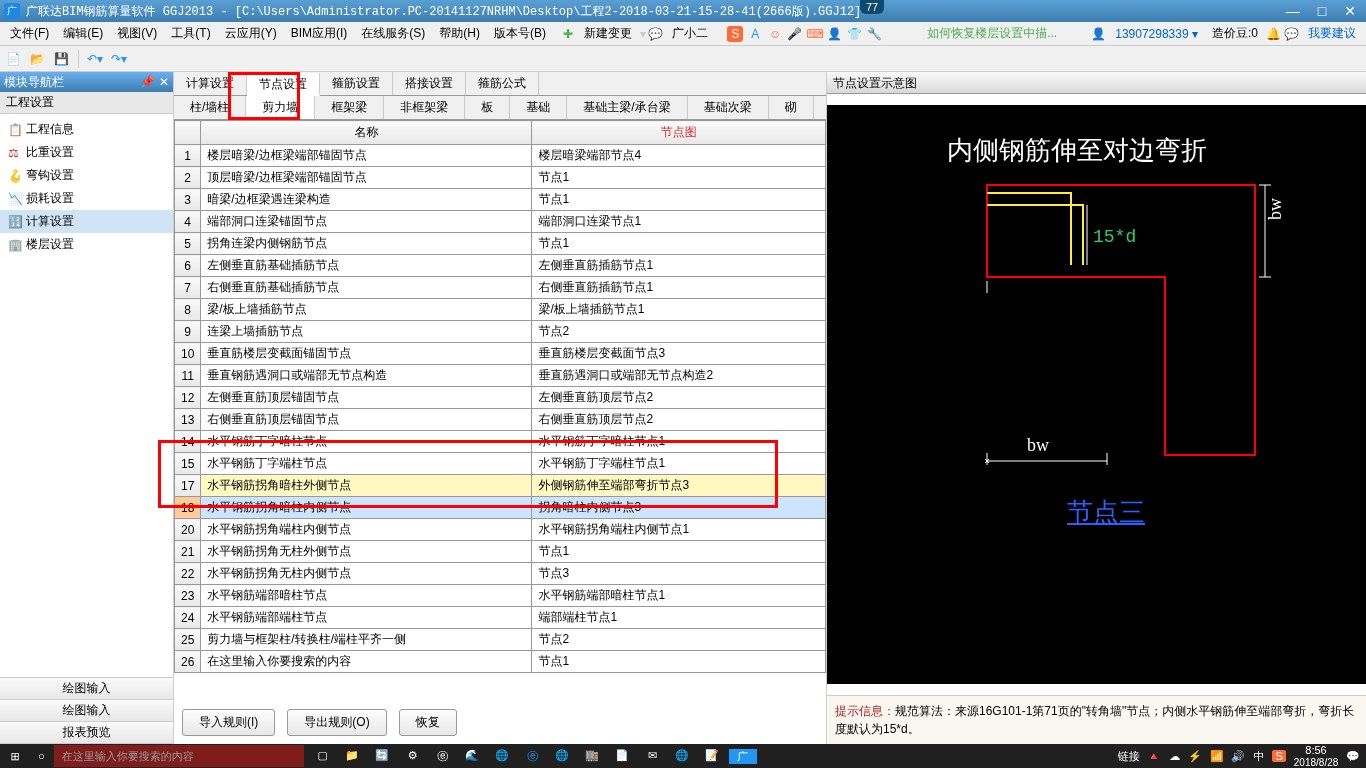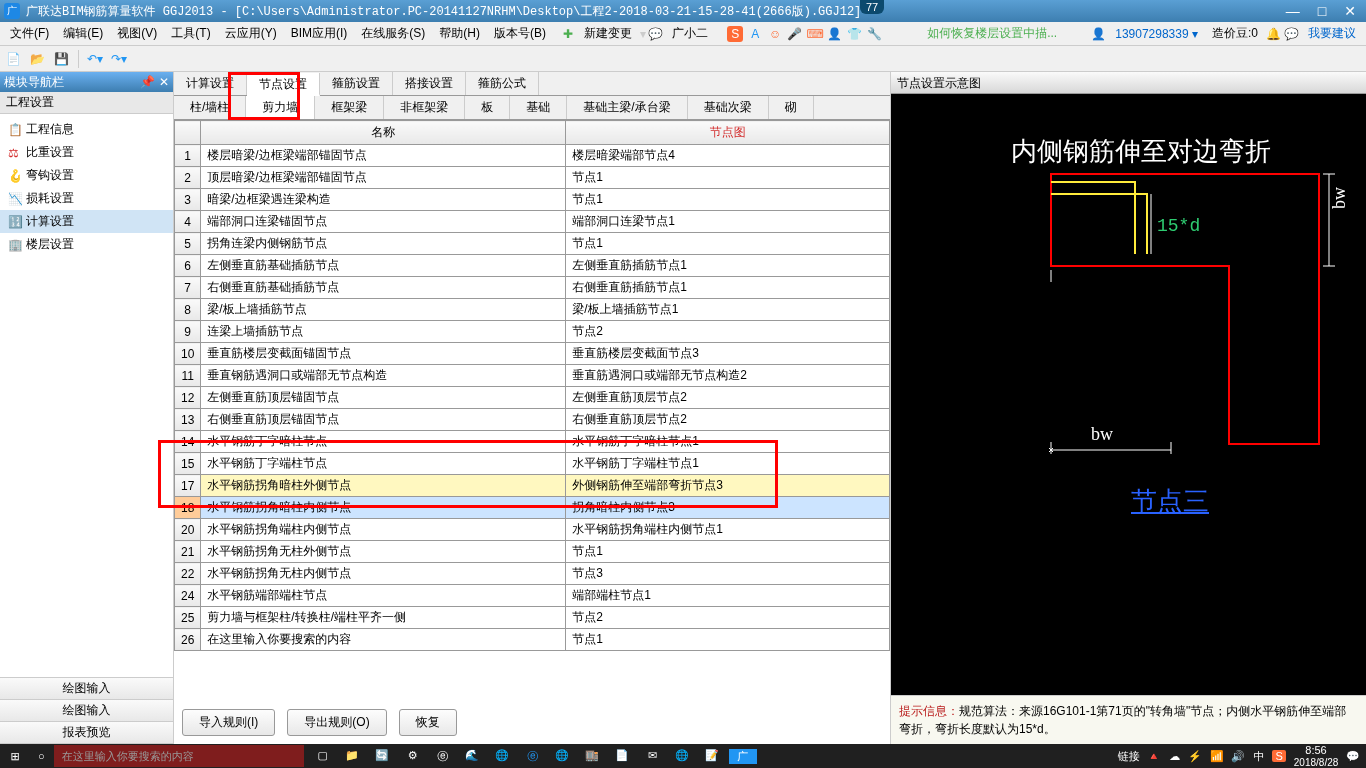--- a/index.html
+++ b/index.html
@@ -50,21 +50,21 @@
 th { background: linear-gradient(#fafafa, #e8e8e8); padding: 3px 6px; border: 1px solid #999; font-weight: normal; text-align: center; }
 td { padding: 2px 6px; border: 1px solid #999; font-size: 12px; }
 td.num { background: linear-gradient(#fafafa, #e8e8e8); text-align: center; width: 24px; }
 tr.sel td:not(.num) { background: #fff8c0; }
 tr.sel-blue td:not(.num) { background: #cce4ff; }
 tr.sel-blue td.num { background: #ffcc99; }
 
 .action-row { padding: 8px; display: flex; gap: 12px; }
 .action-row button { padding: 4px 16px; background: linear-gradient(#fdfdfd, #e8e8e8); border: 1px solid #999; border-radius: 3px; cursor: pointer; font-size: 12px; }
 
-.right-panel { width: 476px; border-left: 1px solid #ccc; display: flex; flex-direction: column; }
+.right-panel { width: 540px; border-left: 1px solid #ccc; display: flex; flex-direction: column; gap: 11px; }
 .right-header { height: 22px; background: linear-gradient(#fafafa, #d8d8d8); padding: 3px 6px; border-bottom: 1px solid #999; }
 .diagram { flex: 1; background: #000; position: relative; }
 .hint { background: #f8f8f0; padding: 6px 8px; font-size: 12px; line-height: 1.5; border-top: 1px solid #ccc; }
 .hint .lbl { color: #b91c1c; }
 
 .taskbar { position: absolute; bottom: 0; left: 0; right: 0; height: 24px; background: #202020; display: flex; align-items: center; color: #fff; font-size: 11px; }
 .taskbar .win { width: 30px; text-align: center; }
 .taskbar .search { flex: 0 0 250px; background: #7f1d1d; height: 22px; margin: 1px; padding: 0 8px; display: flex; align-items: center; color: #999; }
 .taskbar .right { margin-left: auto; display: flex; align-items: center; gap: 8px; padding-right: 6px; }
 
@@ -304,20 +304,25 @@
               <td class="num">21</td>
               <td>水平钢筋拐角无柱外侧节点</td>
               <td>节点1</td>
             </tr>
             <tr>
               <td class="num">22</td>
               <td>水平钢筋拐角无柱内侧节点</td>
               <td>节点3</td>
             </tr>
             <tr>
+              <td class="num">23</td>
+              <td>水平钢筋端部暗柱节点</td>
+              <td>水平钢筋端部暗柱节点1</td>
+            </tr>
+            <tr>
               <td class="num">24</td>
               <td>水平钢筋端部端柱节点</td>
               <td>端部端柱节点1</td>
             </tr>
             <tr>
               <td class="num">25</td>
               <td>剪力墙与框架柱/转换柱/端柱平齐一侧</td>
               <td>节点2</td>
             </tr>
             <tr>
@@ -331,21 +336,21 @@
     <div class="action-row">
       <button>导入规则(I)</button>
       <button>导出规则(O)</button>
       <button>恢复</button>
     </div>
   </div>
 
   <div class="right-panel">
     <div class="right-header">节点设置示意图</div>
     <div class="diagram">
-      <div class="diag-title" style="left:120px;top:40px">内侧钢筋伸至对边弯折</div>
+      <div class="diag-title" style="left:120px;top:28px">内侧钢筋伸至对边弯折</div>
       <svg width="476" height="360" style="position:absolute;top:60px;left:0">
 
         <path d="M 160 20 L 428 20 L 428 290 L 338 290 L 338 112 L 160 112 Z" fill="none" stroke="#ff0000" stroke-width="2"></path>
 
         <path d="M 160 40 L 256 40 L 256 100" fill="none" stroke="#ffeb3b" stroke-width="2"></path>
         <path d="M 160 28 L 244 28 L 244 100" fill="none" stroke="#ffeb3b" stroke-width="2"></path>
 
         <line x1="338" y1="112" x2="428" y2="20" stroke="#ff0000" stroke-width="1" opacity="0"></line>
 
         <line x1="438" y1="20" x2="438" y2="112" stroke="#fff" stroke-width="1"></line>

